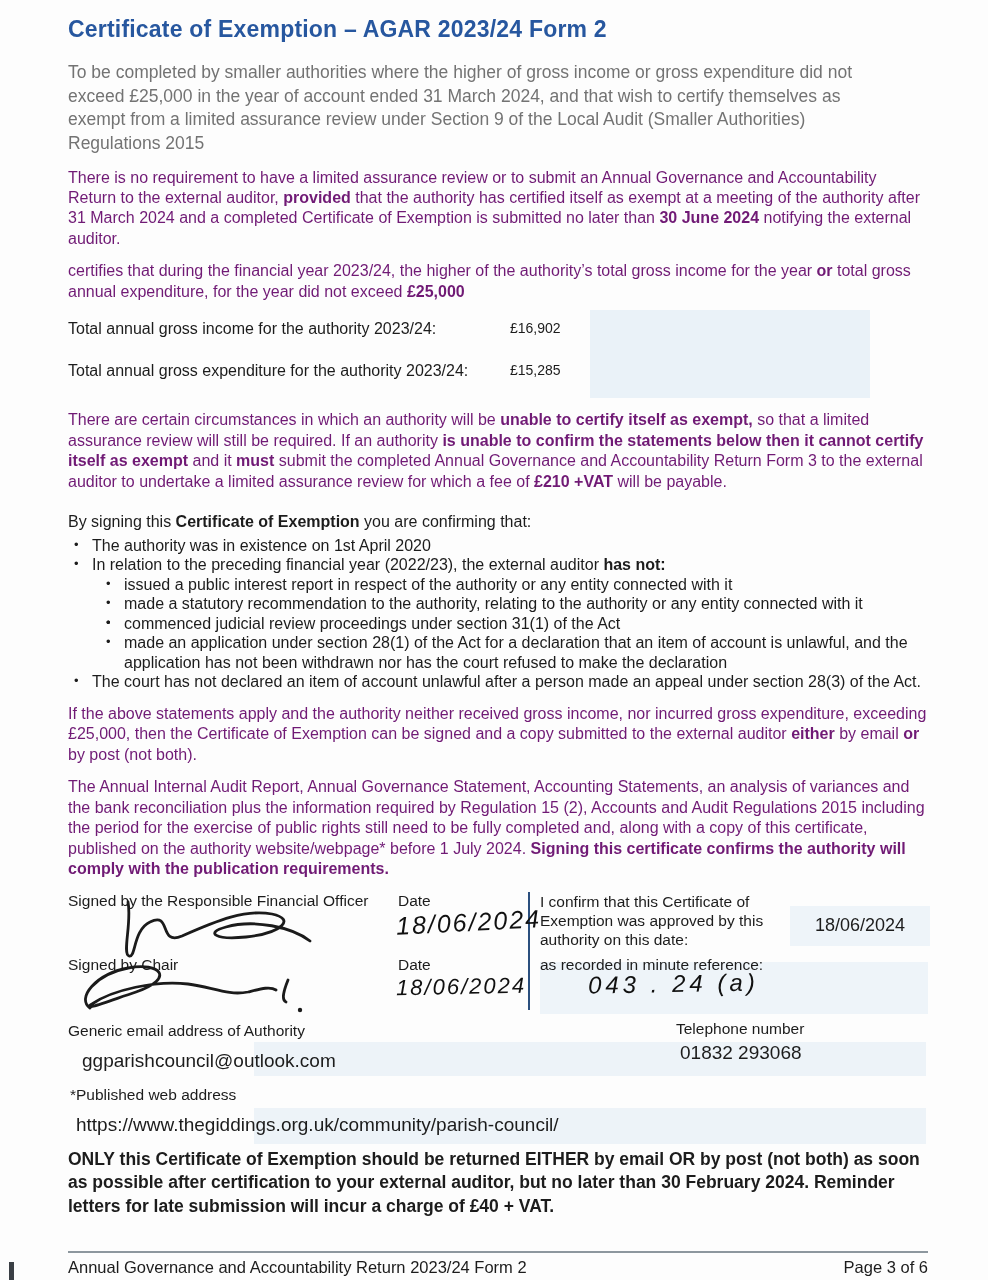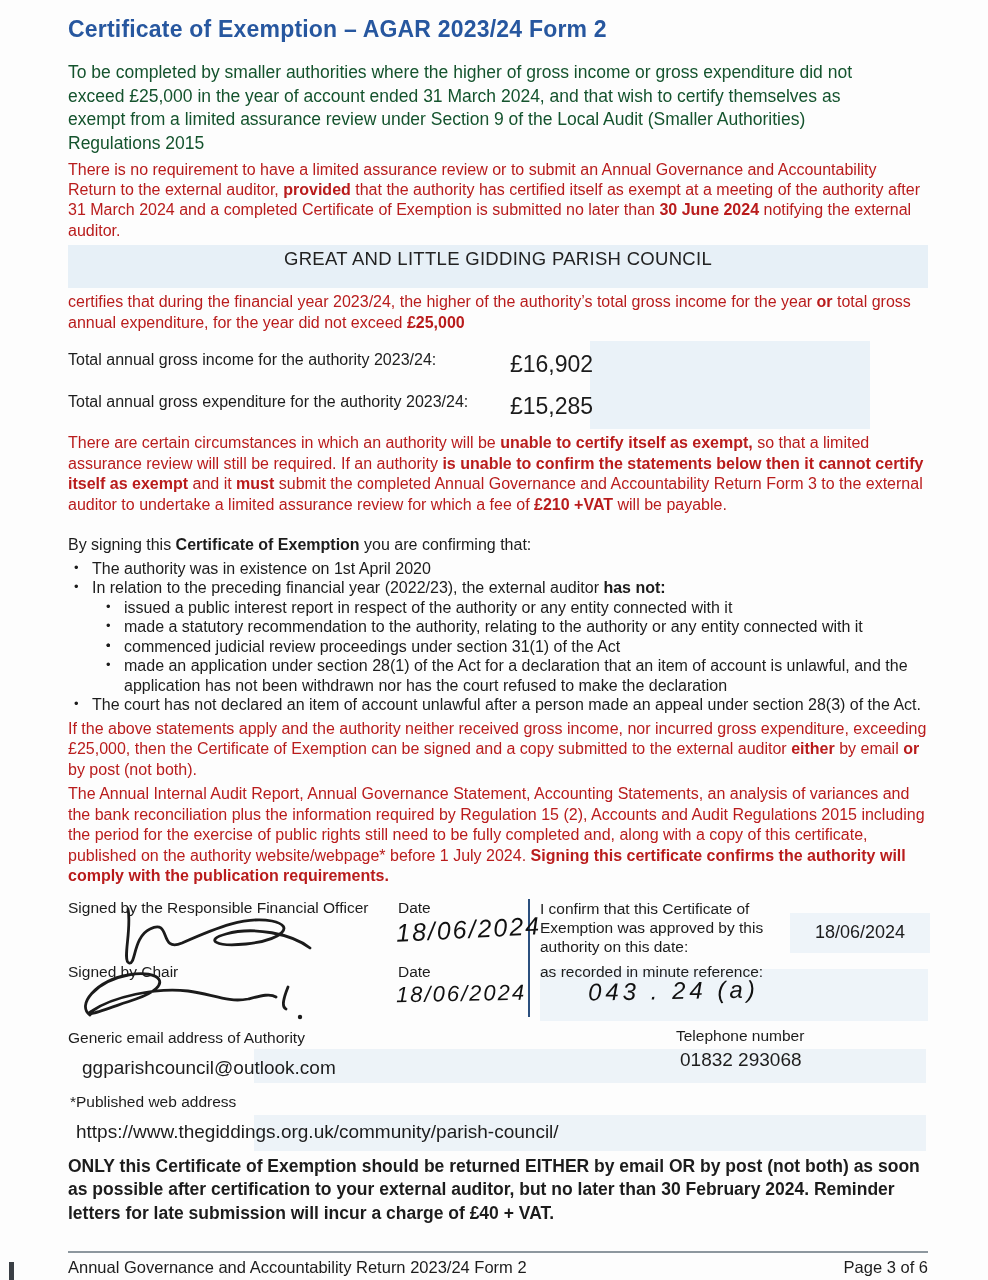--- a/index.html
+++ b/index.html
@@ -6,35 +6,35 @@
   html,body { background:#ffffff; }
   body { font-family:"Liberation Sans", sans-serif; color:#1c1c1c; }
   .page {
     position:relative; width:988px; height:1280px; background:#fdfdfd;
     overflow:hidden;
   }
   .content { position:absolute; left:68px; top:0; width:860px; }
 
   .title { margin-top:16px; font-size:23px; font-weight:bold; color:#27579f; letter-spacing:0.2px; }
 
-  .blue-intro { margin-top:18px; width:812px; font-size:17.5px; line-height:1.35; color:#14532d; }
+  .blue-intro { margin-top:18px; width:812px; font-size:17.5px; line-height:1.35; color:#737373; }
 
-  .body-p { margin-top:4px; font-size:16px; line-height:1.28; color:#b91c1c; }
+  .body-p { margin-top:12px; font-size:16px; line-height:1.28; color:#701a75; }
   .b { font-weight:bold; }
 
   .authority-band { margin-top:4px; height:43px; background:#e7f0f7; text-align:center; padding-top:3px; }
   .authority-band .name { font-size:18.5px; color:#222; letter-spacing:0.3px; }
 
   .figures { position:relative; margin-top:8px; height:88px; }
   .fig-patch { position:absolute; left:522px; top:0px; width:280px; height:88px; background:#eaf2f8; }
   .fig-row { position:absolute; left:0; display:flex; }
   .fig-row.r1 { top:10px; }
   .fig-row.r2 { top:52px; }
   .fig-label { width:440px; font-size:16px; }
-  .fig-value { font-size:23px; margin-left:2px; }
+  .fig-value { font-size:14px; margin-left:2px; }
 
   .by-signing { margin-top:20px; font-size:16px; line-height:1.28; }
 
   .bullets { margin-top:3px; }
   .bullet { position:relative; font-size:16px; line-height:1.22; }
   .bullet .dot { position:absolute; font-size:13px; top:1px; }
   .bullet.l1 { padding-left:24px; }
   .bullet.l1 .dot { left:6px; }
   .bullet.l2 { padding-left:56px; }
   .bullet.l2 .dot { left:38px; }
@@ -69,23 +69,20 @@
 
 <div class="page">
   <div class="content">
 
     <div class="title">Certificate of Exemption – AGAR 2023/24 Form 2</div>
 
     <div class="blue-intro">To be completed by smaller authorities where the higher of gross income or gross expenditure  did not exceed £25,000 in the year of account ended 31 March 2024, and that wish to certify  themselves as exempt from a limited assurance review under Section 9 of the Local Audit (Smaller Authorities) Regulations 2015</div>
 
     <div class="body-p"><span>There is no requirement to have a limited assurance review or to submit an Annual Governance and Accountability Return to the external auditor, </span><span class="b">provided</span><span> that the authority has certified itself as exempt at a meeting of the authority after 31 March 2024 and a completed Certificate of Exemption is submitted no later than </span><span class="b">30 June 2024</span><span> notifying the external auditor.</span></div>
 
-    <div class="authority-band">
-      <div class="name">GREAT AND LITTLE GIDDING PARISH COUNCIL</div>
-    </div>
 
     <div class="body-p"><span>certifies that during the financial year 2023/24, the higher of the authority’s total gross income for the year </span><span class="b">or</span><span> total gross annual expenditure, for the year did not exceed </span><span class="b">£25,000</span></div>
 
     <div class="figures">
       <div class="fig-patch"></div>
       <div class="fig-row r1">
         <div class="fig-label">Total annual gross income for the authority 2023/24:</div>
         <div class="fig-value">£16,902</div>
       </div>
       <div class="fig-row r2">

